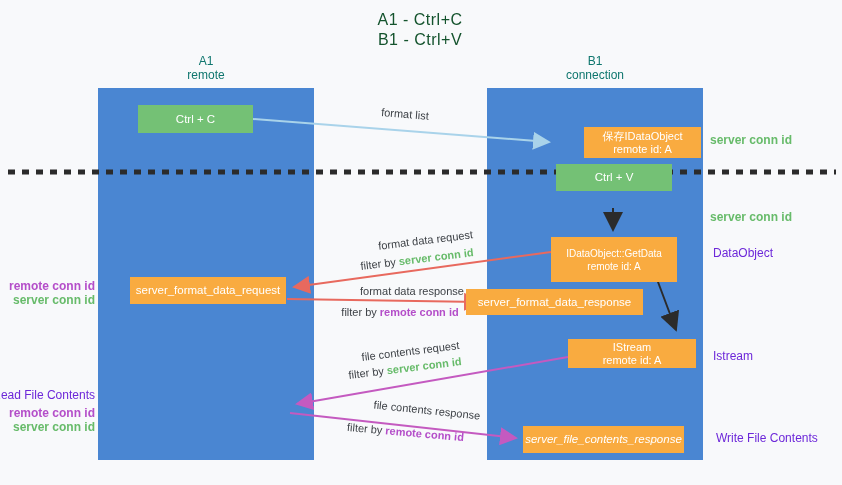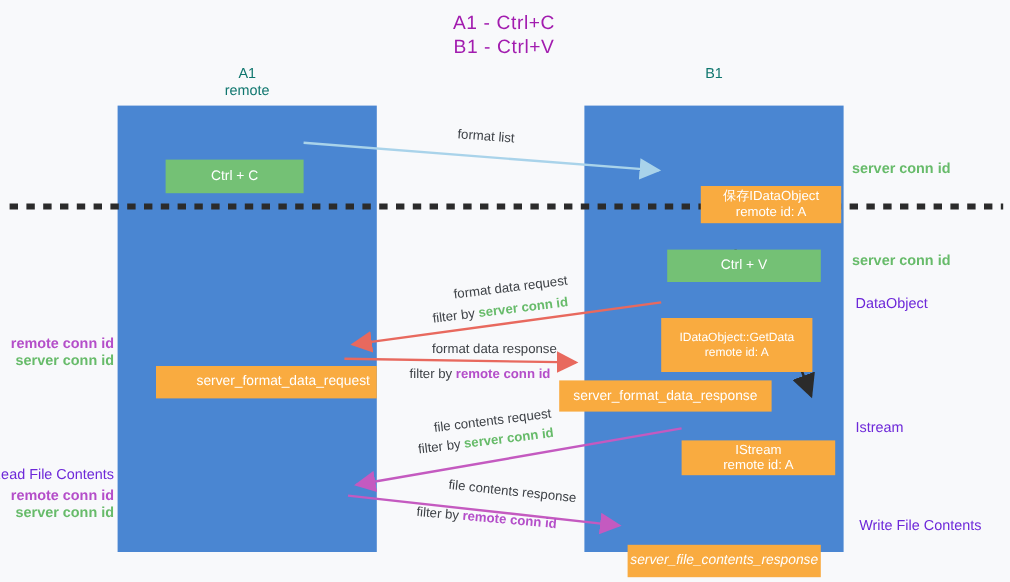--- a/index.html
+++ b/index.html
@@ -5,31 +5,31 @@
   html,body{margin:0;padding:0;background:#f8f9fb;}
   #stage{
     position:relative;width:842px;height:485px;overflow:hidden;
     background:#f8f9fb;
     font-family:"Liberation Sans", sans-serif;
     color:#3b3f44;
   }
   .abs{position:absolute;}
   .title{
     left:320px;top:10px;width:200px;text-align:center;
-    font-size:16px;line-height:20px;color:#a21caf;letter-spacing:0.5px;
+    font-size:16px;line-height:20px;color:#14532d;letter-spacing:0.5px;
   }
   .col-head{
     width:216px;text-align:center;font-size:12px;line-height:14px;color:#0f766e;top:54px;
   }
   .lifeline{
     top:88px;width:216px;height:372px;background:#4a86d2;
   }
   .node{
     display:flex;flex-direction:column;align-items:center;justify-content:center;
-    color:#ffffff;text-align:center;font-size:11.5px;line-height:13px;margin-top:28px;
+    color:#ffffff;text-align:center;font-size:11.5px;line-height:13px;
   }
   .green{background:#74c175;}
   .orange{background:#f9ab40;}
   .node .l1, .node .l2{width:100%;}
   .arrow-label{
     font-size:11px;color:#3e4247;text-align:center;white-space:nowrap;
   }
   .filter-key-green{color:#67bb6a;font-weight:bold;margin-left:3px;}
   .filter-key-purple{color:#b44ec9;font-weight:bold;margin-left:3px;}
   .ann{font-size:12px;white-space:nowrap;}
@@ -48,20 +48,21 @@
     <div>A1 - Ctrl+C</div>
     <div>B1 - Ctrl+V</div>
   </div>
 
   <div class="abs col-head" style="left:98px;">
     <div>A1</div>
     <div>remote</div>
   </div>
   <div class="abs col-head" style="left:487px;">
     <div>B1</div>
+    <div>connection</div>
   </div>
 
   <div class="abs lifeline" style="left:98px;"></div>
   <div class="abs lifeline" style="left:487px;"></div>
 
   <svg width="842" height="485">
     <defs>
       <marker id="mBlue" orient="auto" markerWidth="10" markerHeight="9" refX="8" refY="4.5">
         <path d="M0,0 L9,4.5 L0,9 z" fill="#a9d3ea"></path>
       </marker>
@@ -87,30 +88,30 @@
 
   <div class="abs node green" style="left:138px;top:105px;width:115px;height:28px;">
     <div class="l1">Ctrl + C</div>
   </div>
 
   <div class="abs node orange" style="left:584px;top:127px;width:117px;height:31px;font-size:11px;">
     <div class="l1">保存IDataObject</div>
     <div class="l2">remote id: A</div>
   </div>
 
-  <div class="abs node green" style="left:556px;top:180px;width:128px;height:27px;">
+  <div class="abs node green" style="left:556px;top:164px;width:116px;height:27px;">
     <div class="l1">Ctrl + V</div>
   </div>
 
   <div class="abs node orange" style="left:551px;top:237px;width:126px;height:45px;font-size:10px;">
     <div class="l1">IDataObject::GetData</div>
     <div class="l2">remote id: A</div>
   </div>
 
-  <div class="abs node orange" style="left:130px;top:277px;width:156px;height:27px;padding-left:28px;">
+  <div class="abs node orange" style="left:130px;top:277px;width:156px;height:27px;">
     <div class="l1">server_format_data_request</div>
   </div>
 
   <div class="abs node orange" style="left:466px;top:289px;width:177px;height:26px;">
     <div class="l1">server_format_data_response</div>
   </div>
 
   <div class="abs node orange" style="left:568px;top:339px;width:128px;height:29px;font-size:11px;">
     <div class="l1">IStream</div>
     <div class="l2">remote id: A</div>

